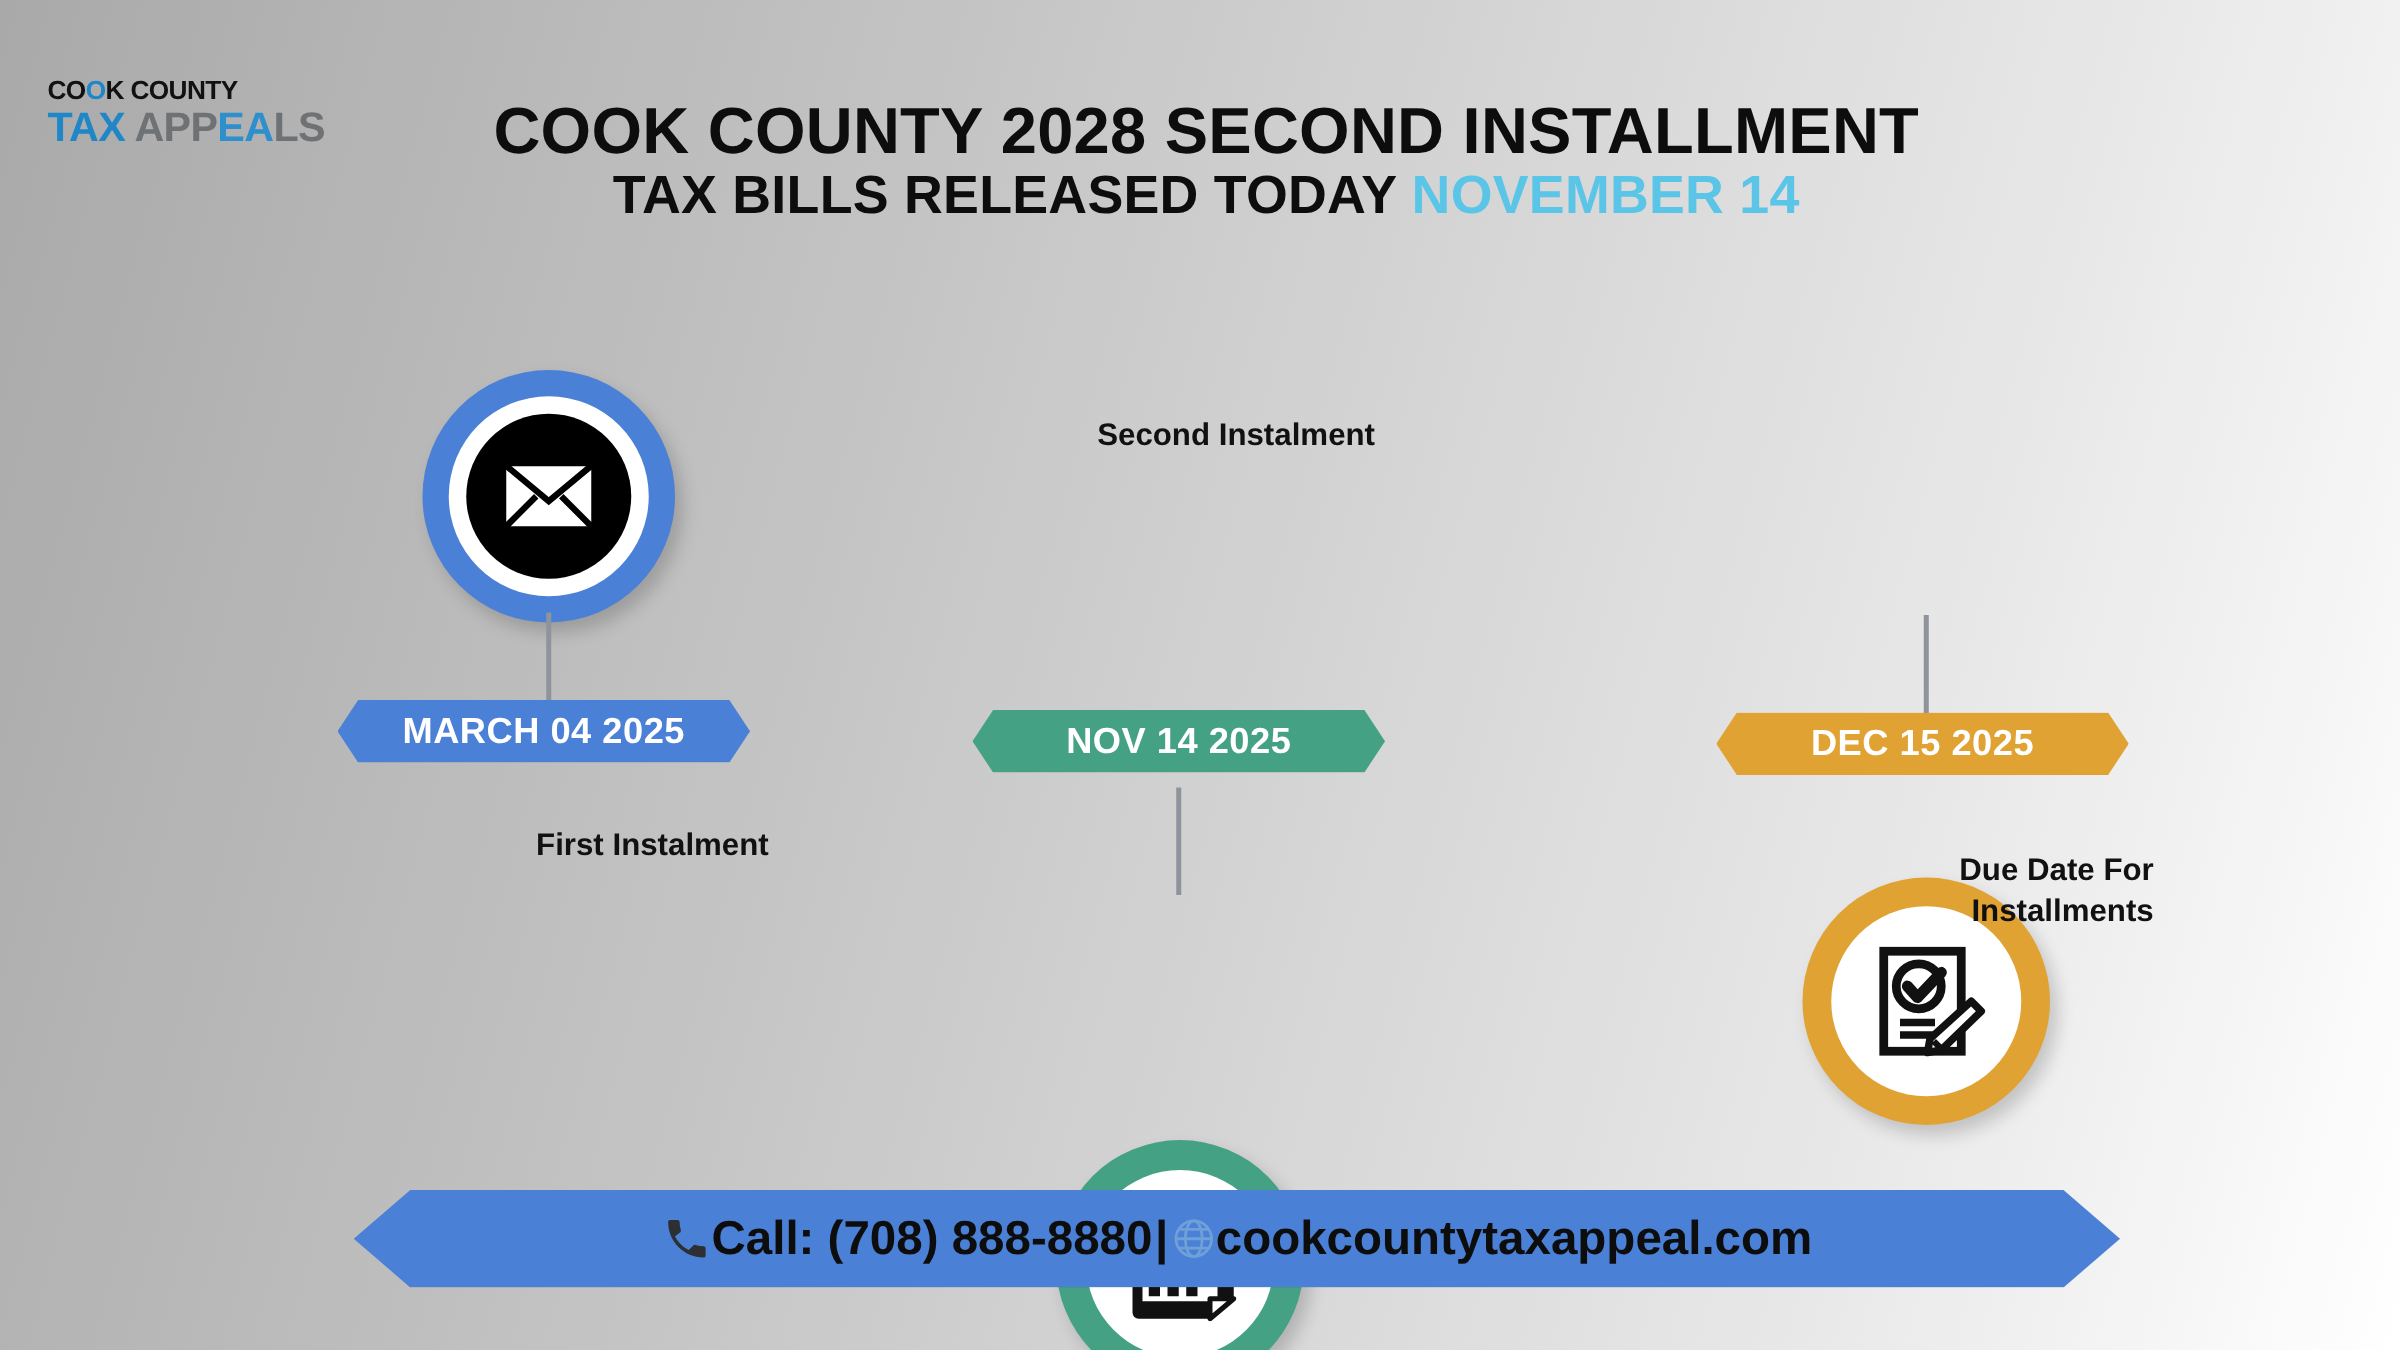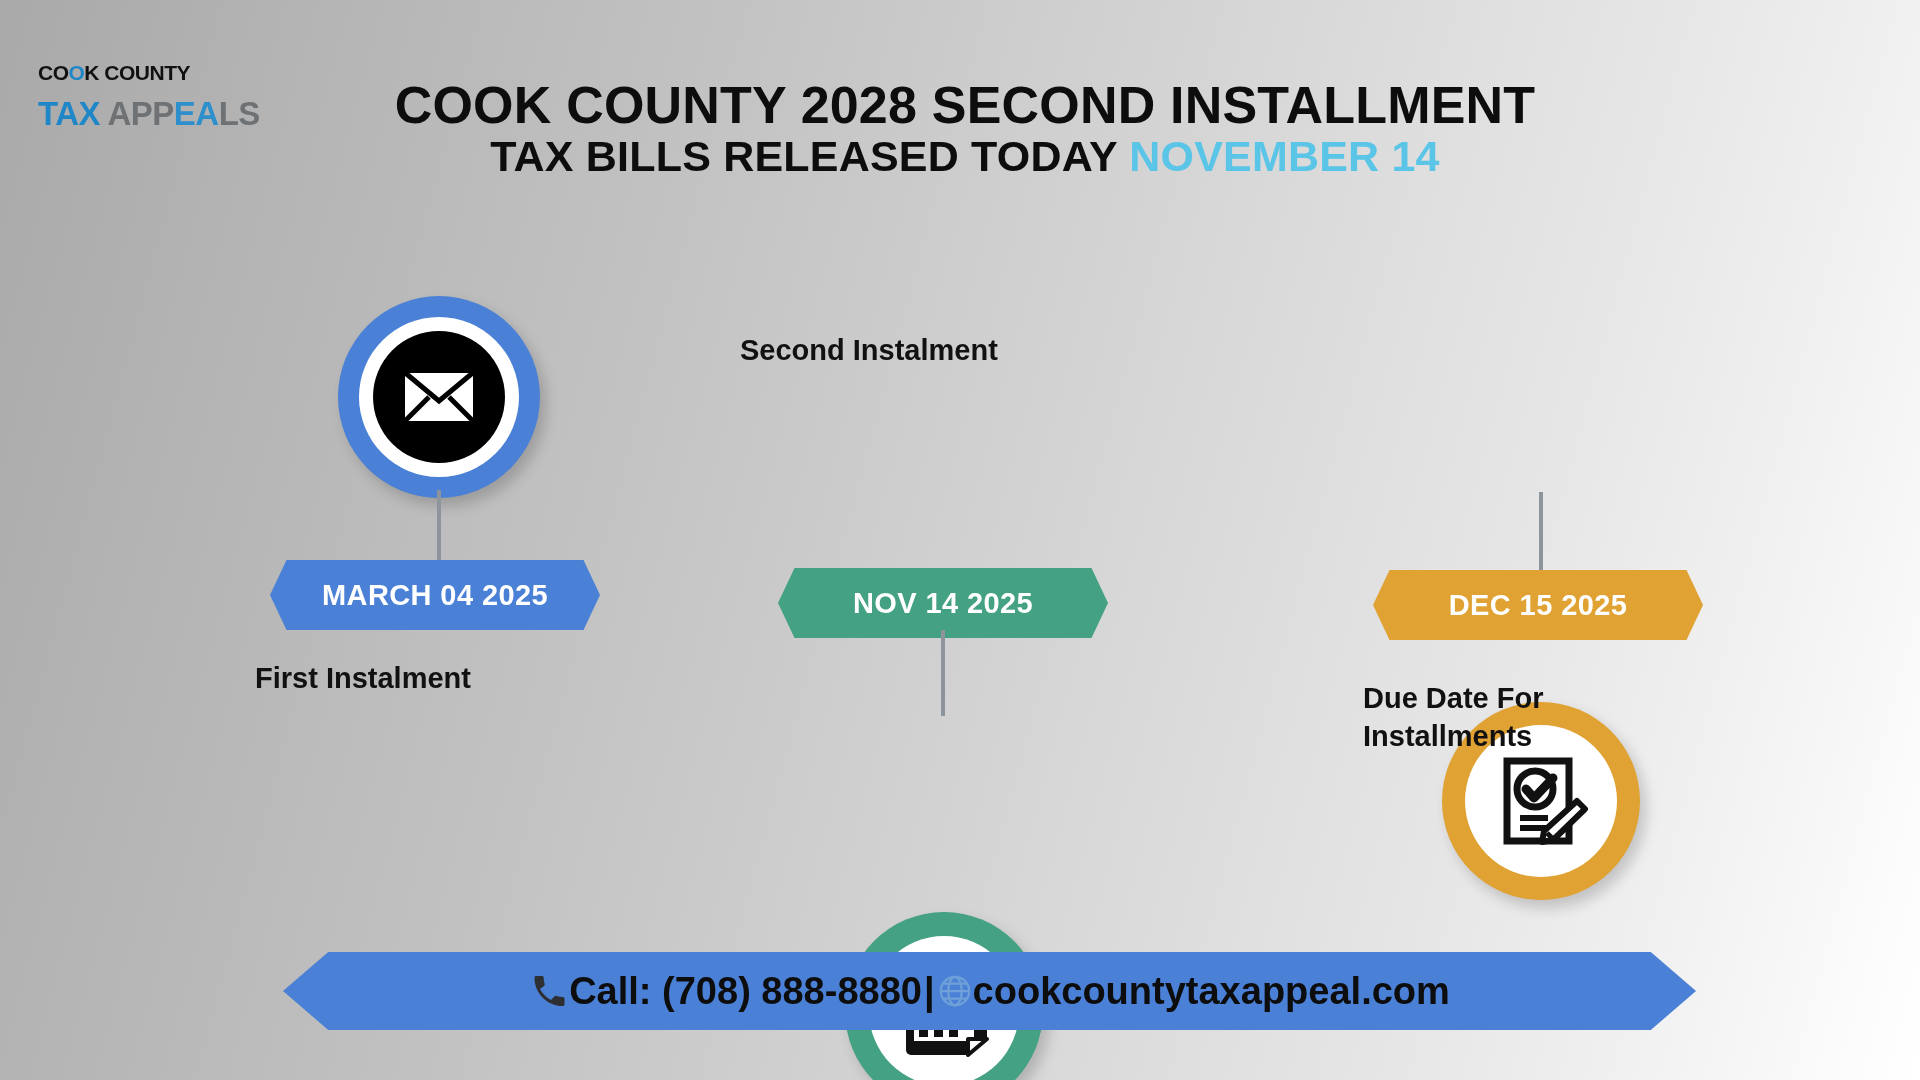--- a/index.html
+++ b/index.html
@@ -45,21 +45,21 @@
     color: #111111;
     white-space: nowrap;
   }
   #logo .logo-top .accent-bar {
     color: #1f86c8;
   }
   #logo .logo-bottom {
     font-size: 33px;
     font-weight: 800;
     letter-spacing: -0.5px;
-    margin-top: 14px;
+    margin-top: 2px;
     white-space: nowrap;
   }
   #logo .seg-blue  { color: #1f86c8; }
   #logo .seg-gray  { color: #6e7275; }
   #logo .seg-blue2 { color: #2d8fcc; }
   #logo .seg-gray2 { color: #6e7275; }
 
   
   #headline {
     position: absolute;
@@ -117,39 +117,39 @@
   }
 
   .connector {
     position: absolute;
     width: 4px;
     background: #8e949c;
   }
 
   .chev {
     position: absolute;
-    height: 70px;
+    height: 50px;
     display: flex;
     align-items: center;
     justify-content: center;
     clip-path: polygon(5% 0, 95% 0, 100% 50%, 95% 100%, 5% 100%, 0 50%);
     box-shadow: 5px 7px 12px rgba(0,0,0,0.16);
   }
   .chev span {
     color: #ffffff;
     font-size: 29px;
     font-weight: 700;
     letter-spacing: 0.4px;
     white-space: nowrap;
   }
 
   .caption {
     position: absolute;
-    text-align: left;
-    font-size: 29px;
+    text-align: right;
+    font-size: 25px;
     font-weight: 700;
     color: #111111;
     line-height: 1.3;
     white-space: nowrap;
   }
 
   
   #node1-circle { left: 338px; top: 296px; width: 202px; height: 202px; background: #4a80d6; }
   #node1-circle .circle-white { width: 160px; height: 160px; }
   #node1-circle .circle-black { width: 132px; height: 132px; }

